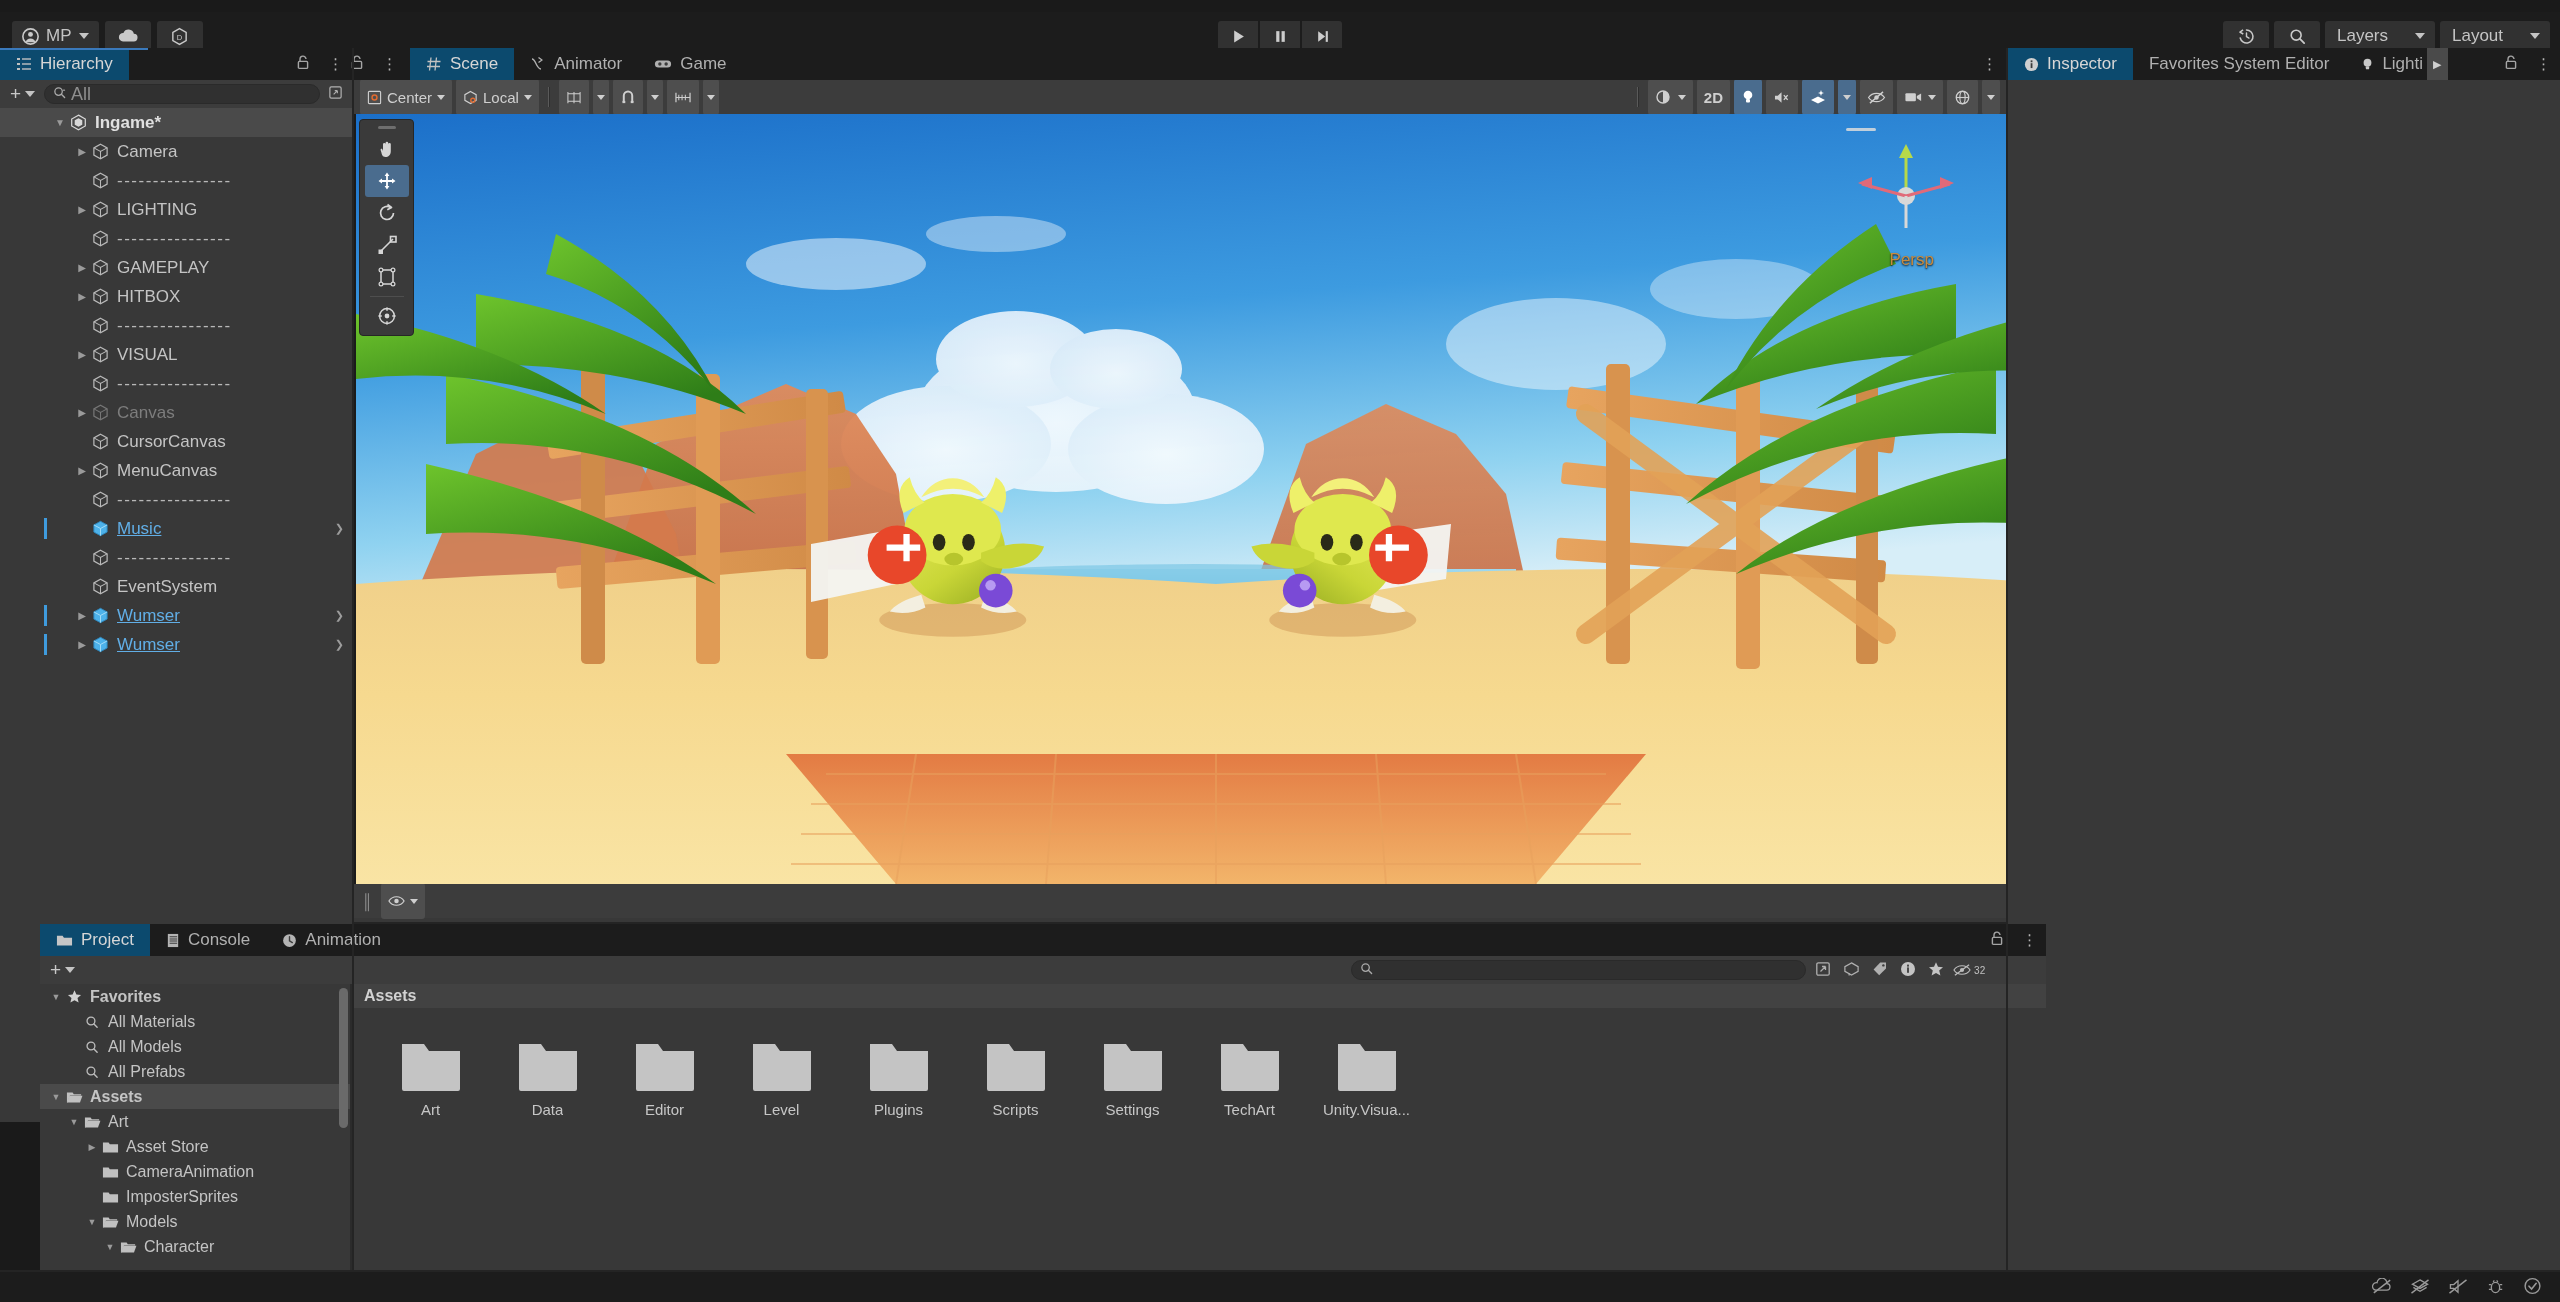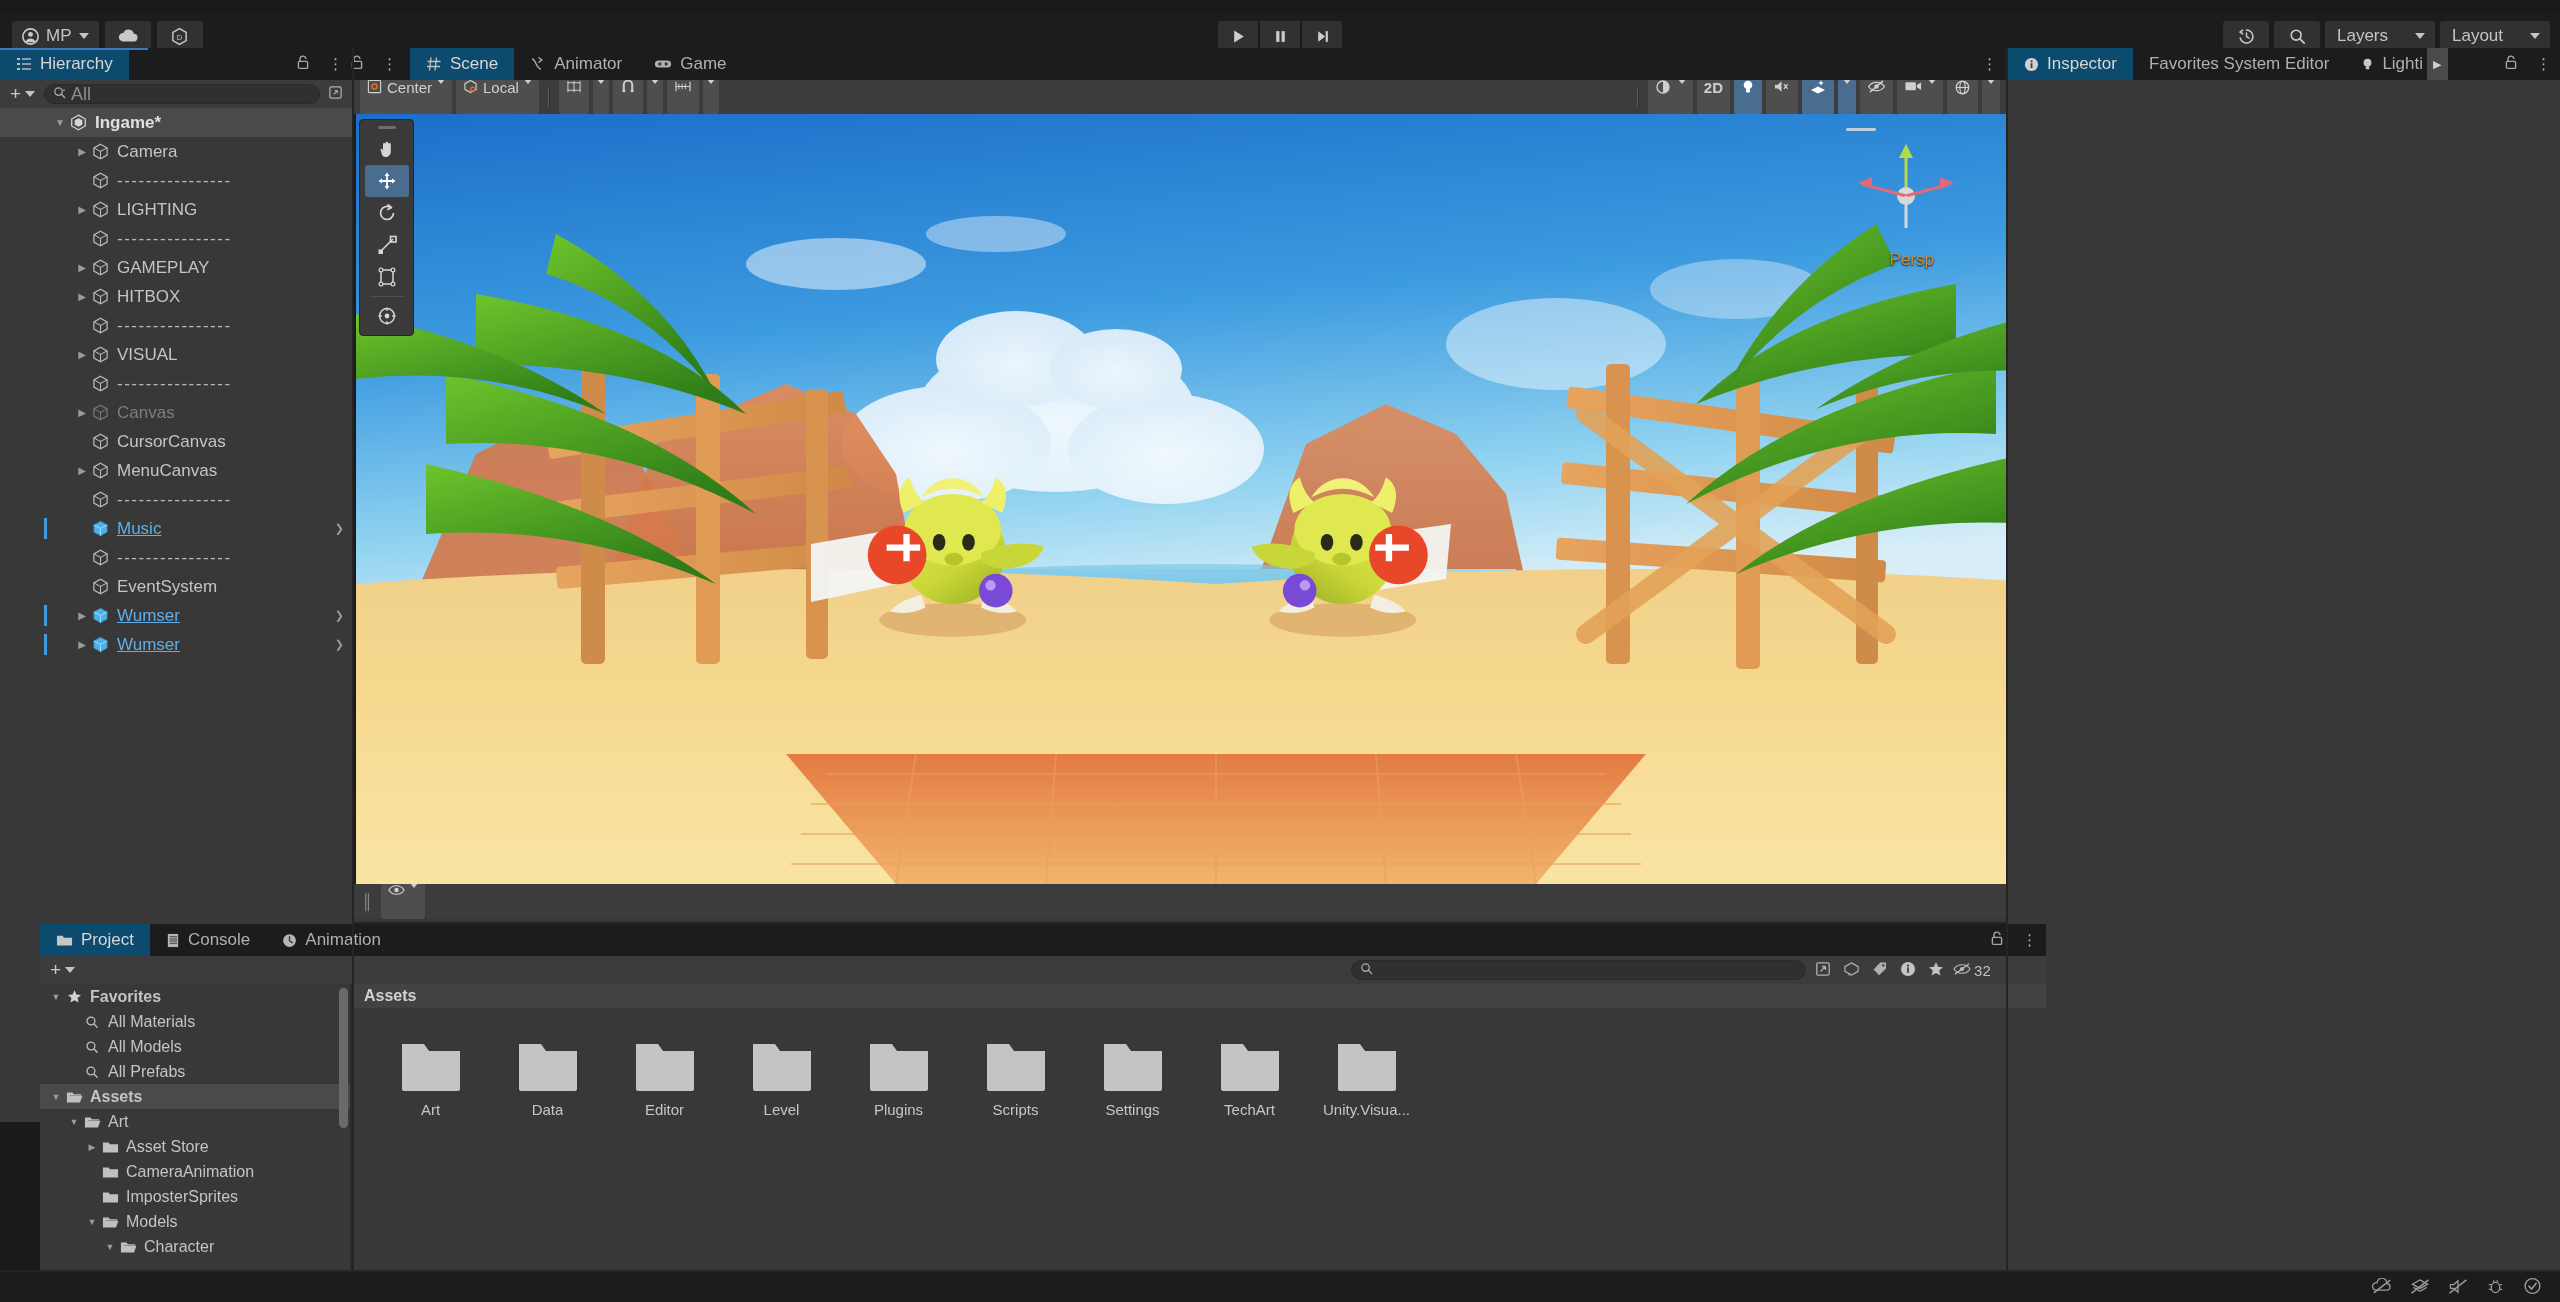--- a/index.html
+++ b/index.html
@@ -114,21 +114,21 @@
   }
 
   
   #scenepanel { left: 354px; top: 48px; width: 1652px; height: 874px; background: #383838; }
   .scene-toolbar {
     height: 34px; background: #3c3c3c; display: flex; align-items: center;
     padding: 0 6px; gap: 4px;
   }
   .st-btn {
     height: 36px; background: #4e4e4e; border-radius: 3px; color: #cfcfcf;
-    font-size: 15px; display: flex; align-items: flex-start; gap: 5px;
+    font-size: 15px; display: flex; align-items: center; gap: 5px;
     padding: 0 7px; cursor: pointer;
   }
   .st-btn.on { background: #4a6c8e; }
   .st-sep { width: 2px; height: 20px; border-left: 1px solid #5a5a5a;
             border-right: 1px solid #2e2e2e; margin: 0 5px; }
   .st-spacer { flex: 1; }
   .mini-caret { width:0;height:0;border-left:4px solid transparent;
                 border-right:4px solid transparent;border-top:5px solid #cfcfcf; }
   .scene-view { position: relative; width: 100%; height: 770px; background: #1b1b1b; overflow: hidden; }
   .scene-canvas {
@@ -230,21 +230,21 @@
     position: absolute; left: 0; bottom: 0; width: 2560px; height: 32px;
     background: #1c1c1c; display: flex; align-items: center;
     justify-content: flex-end; gap: 18px; padding-right: 18px;
     color: #9a9a9a; font-size: 15px;
   }
   .sb-ico { cursor: pointer; display: flex; align-items: center; }
 
   .divider-v { position: absolute; background: #242424; }
   .divider-h { position: absolute; background: #242424; }
   .badge-count {
-    display: flex; gap: 3px; color: #c0c0c0; font-size: 15px;
+    display: flex; align-items: center; gap: 3px; color: #c0c0c0; font-size: 10px;
   }
 </style>
 </head>
 <body>
 
 <div class="app">
 
   <div class="topbar">
     <div class="tb-left">
       <div class="tb-btn tb-account">

